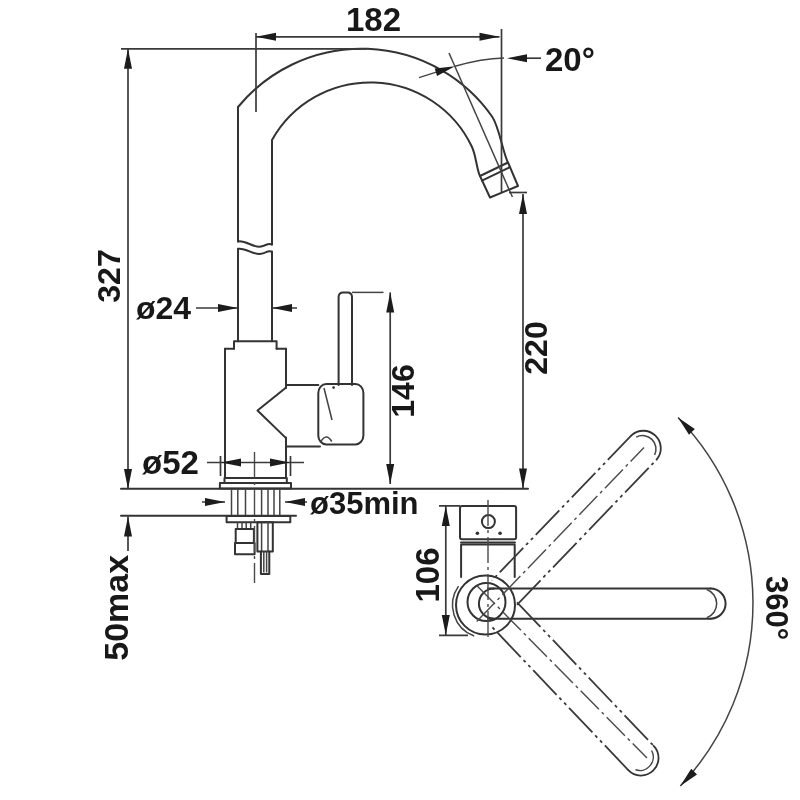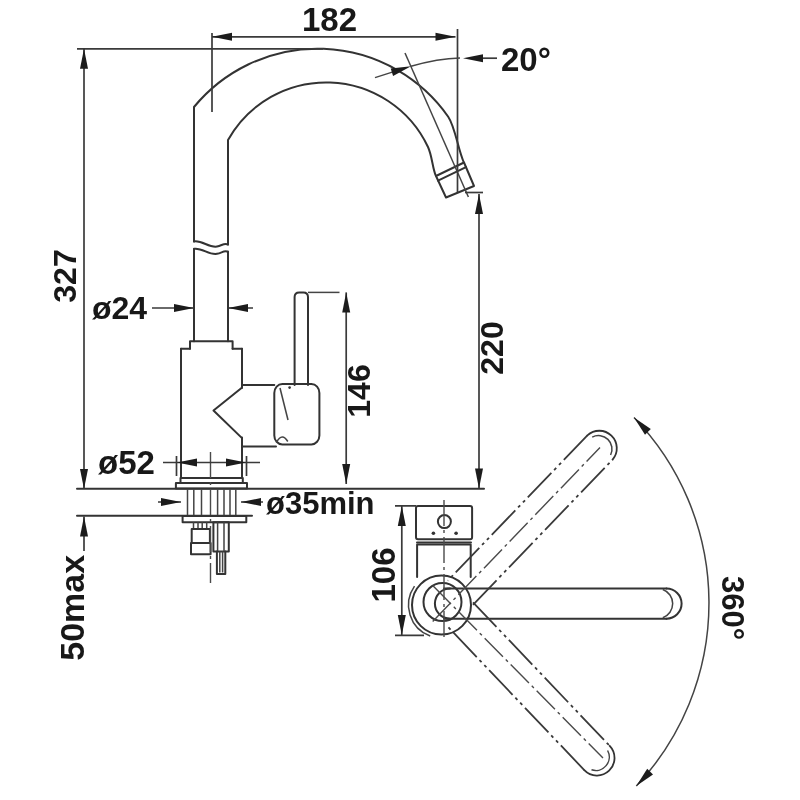--- a/index.html
+++ b/index.html
@@ -1,16 +1,16 @@
 <!DOCTYPE html>
 <html><head>
 <meta charset="utf-8">
 <style>
 html,body{margin:0;padding:0;background:#fff;-webkit-font-smoothing:antialiased;}
-#c{width:732px;height:800px;position:relative;}
+#c{width:732px;height:800px;position:relative;padding-left:44px;}
 svg{display:block;}
 text{font-family:"Liberation Sans", sans-serif;font-weight:bold;fill:#181818;}
 .ln{stroke:#333;stroke-width:2;fill:none;stroke-linecap:round;stroke-linejoin:round;}
 .dim{stroke:#3a3a3a;stroke-width:1.7;fill:none;}
 .thin{stroke:#444;stroke-width:1.5;fill:none;}
 .ah{fill:#1c1c1c;stroke:none;}
 .ph{stroke:#3a3a3a;stroke-width:1.8;fill:none;stroke-dasharray:34 4 3 4 3 4;}
 .cl{stroke:#4a4a4a;stroke-width:1.4;fill:none;stroke-dasharray:26 4 3 4;}
 </style>
 </head>

